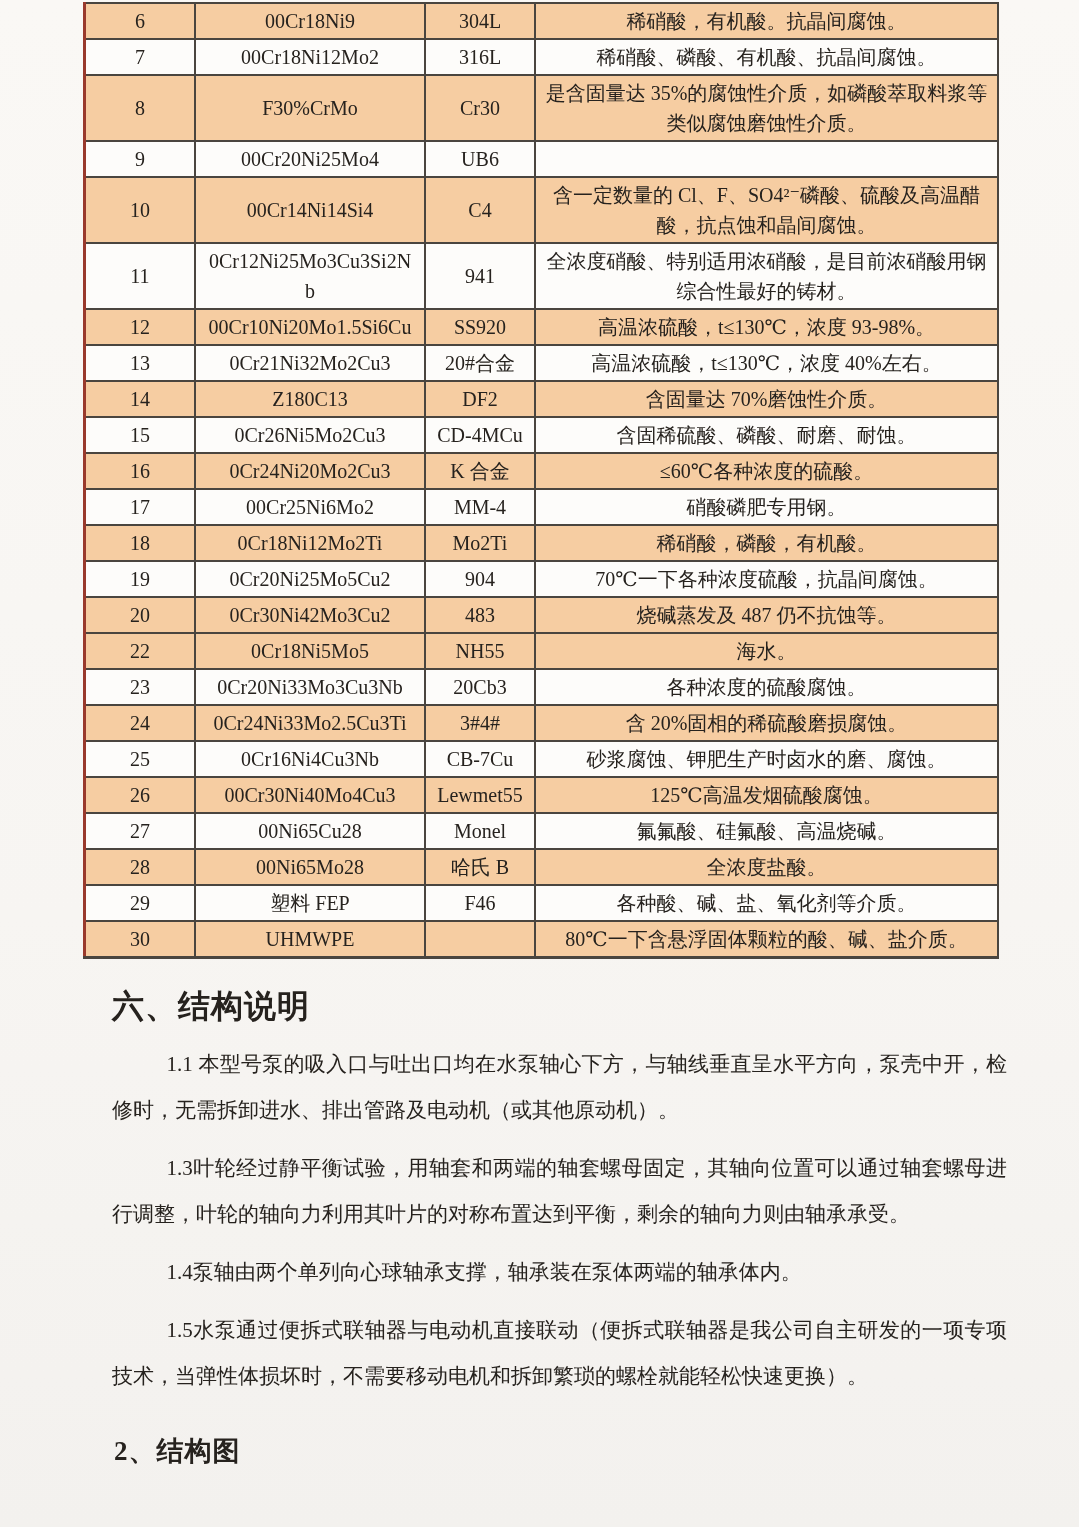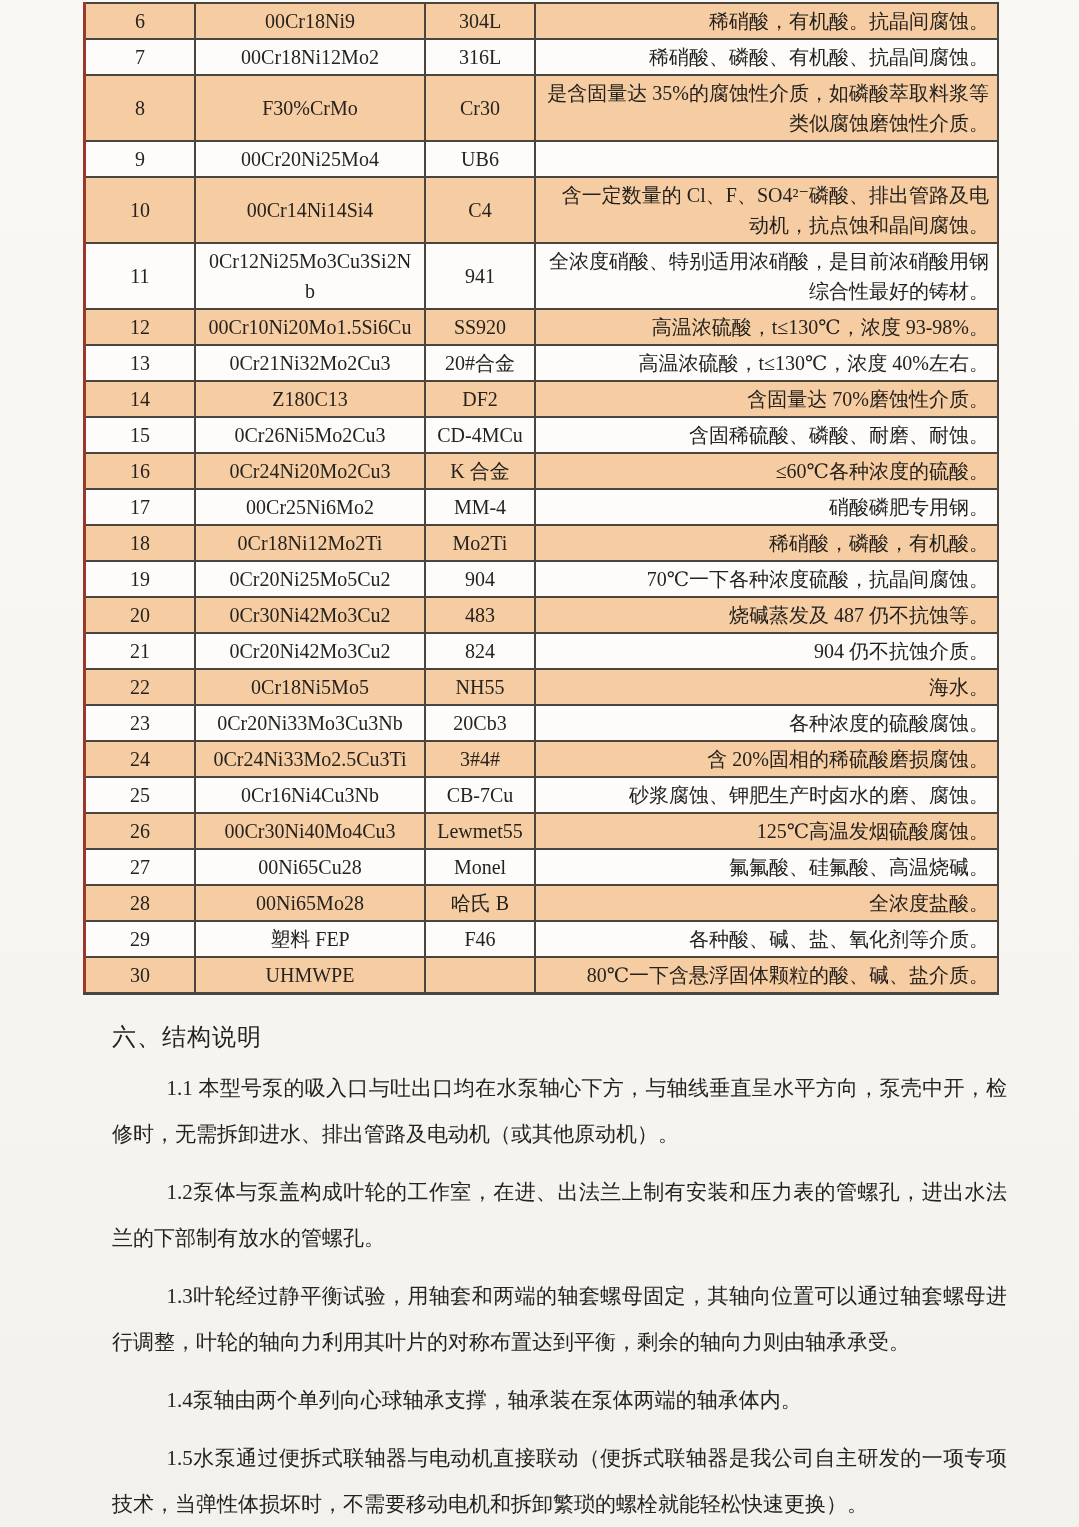--- a/index.html
+++ b/index.html
@@ -39,32 +39,32 @@
   table.materials td{
     border:2px solid var(--border);
     padding:2px 8px;
     height:29px;
     vertical-align:middle;
     word-break:break-all;
   }
   td.c-no{width:92px;text-align:center;}
   td.c-mat{width:212px;text-align:center;}
   td.c-grade{width:92px;text-align:center;}
-  td.c-desc{width:445px;text-align:right;padding-left:10px;}
+  td.c-desc{width:445px;text-align:center;padding-left:10px;}
   tr.hl td{background:var(--row-highlight);}
   tr.plain td{background:var(--row-plain);}
   
   .content{
     padding:0 85px 0 100px;
     font-size:21px;
   }
   .sec-heading{
     margin:26px 0 8px 12px;
-    font-size:24px;
-    font-weight:normal;
+    font-size:32px;
+    font-weight:bold;
     letter-spacing:1px;
   }
   .para{
     margin:12px;
     line-height:46px;
     text-align:justify;
     text-indent:2.6em;
     width:895px;
   }
   .foot-heading{
@@ -103,21 +103,21 @@
           <tr class="plain">
       <td class="c-no">9</td>
       <td class="c-mat">00Cr20Ni25Mo4</td>
       <td class="c-grade">UB6</td>
       <td class="c-desc"></td>
     </tr>
           <tr class="hl">
       <td class="c-no">10</td>
       <td class="c-mat">00Cr14Ni14Si4</td>
       <td class="c-grade">C4</td>
-      <td class="c-desc">含一定数量的 Cl、F、SO4²⁻磷酸、排出管路及电动机，抗点蚀和晶间腐蚀。</td>
+      <td class="c-desc">含一定数量的 Cl、F、SO4²⁻磷酸、硫酸及高温醋酸，抗点蚀和晶间腐蚀。</td>
     </tr>
           <tr class="plain">
       <td class="c-no">11</td>
       <td class="c-mat">0Cr12Ni25Mo3Cu3Si2Nb</td>
       <td class="c-grade">941</td>
       <td class="c-desc">全浓度硝酸、特别适用浓硝酸，是目前浓硝酸用钢综合性最好的铸材。</td>
     </tr>
           <tr class="hl">
       <td class="c-no">12</td>
       <td class="c-mat">00Cr10Ni20Mo1.5Si6Cu</td>
@@ -165,26 +165,20 @@
       <td class="c-mat">0Cr20Ni25Mo5Cu2</td>
       <td class="c-grade">904</td>
       <td class="c-desc">70℃一下各种浓度硫酸，抗晶间腐蚀。</td>
     </tr>
           <tr class="hl">
       <td class="c-no">20</td>
       <td class="c-mat">0Cr30Ni42Mo3Cu2</td>
       <td class="c-grade">483</td>
       <td class="c-desc">烧碱蒸发及 487 仍不抗蚀等。</td>
     </tr>
-          <tr class="plain">
-      <td class="c-no">21</td>
-      <td class="c-mat">0Cr20Ni42Mo3Cu2</td>
-      <td class="c-grade">824</td>
-      <td class="c-desc">904 仍不抗蚀介质。</td>
-    </tr>
           <tr class="hl">
       <td class="c-no">22</td>
       <td class="c-mat">0Cr18Ni5Mo5</td>
       <td class="c-grade">NH55</td>
       <td class="c-desc">海水。</td>
     </tr>
           <tr class="plain">
       <td class="c-no">23</td>
       <td class="c-mat">0Cr20Ni33Mo3Cu3Nb</td>
       <td class="c-grade">20Cb3</td>
@@ -232,20 +226,19 @@
       <td class="c-grade"></td>
       <td class="c-desc">80℃一下含悬浮固体颗粒的酸、碱、盐介质。</td>
     </tr>
         </tbody>
     </table>
   </div>
 
   <div class="content">
     <h2 class="sec-heading">六、结构说明</h2>
     <p class="para">1.1 本型号泵的吸入口与吐出口均在水泵轴心下方，与轴线垂直呈水平方向，泵壳中开，检修时，无需拆卸进水、排出管路及电动机（或其他原动机）。</p>
-    <p class="para">1.2泵体与泵盖构成叶轮的工作室，在进、出法兰上制有安装和压力表的管螺孔，进出水法兰的下部制有放水的管螺孔。</p>
     <p class="para">1.3叶轮经过静平衡试验，用轴套和两端的轴套螺母固定，其轴向位置可以通过轴套螺母进行调整，叶轮的轴向力利用其叶片的对称布置达到平衡，剩余的轴向力则由轴承承受。</p>
     <p class="para">1.4泵轴由两个单列向心球轴承支撑，轴承装在泵体两端的轴承体内。</p>
     <p class="para">1.5水泵通过便拆式联轴器与电动机直接联动（便拆式联轴器是我公司自主研发的一项专项技术，当弹性体损坏时，不需要移动电机和拆卸繁琐的螺栓就能轻松快速更换）。</p>
     <h2 class="foot-heading">2、结构图</h2>
   </div>
 
 </div>
 
 </body></html>

